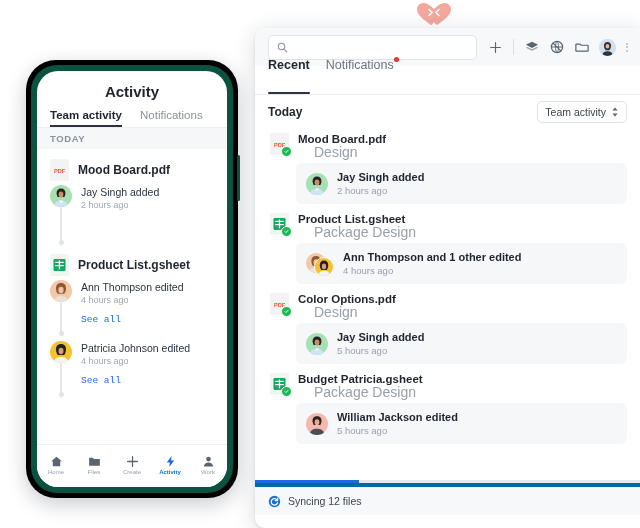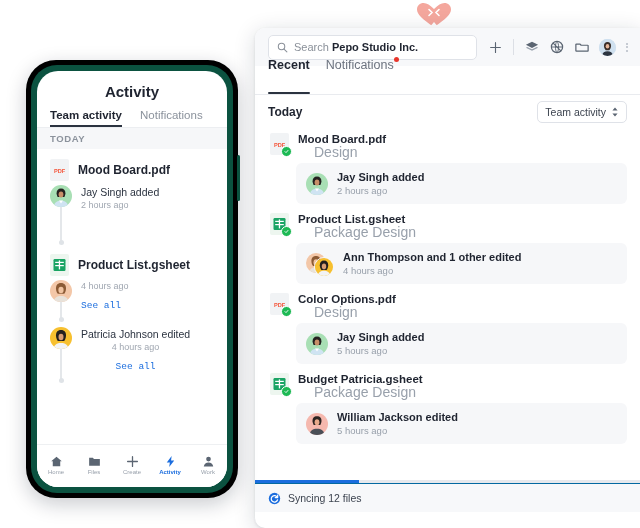--- a/index.html
+++ b/index.html
@@ -78,21 +78,21 @@
   .av-stack{position:relative;width:28px;height:22px;flex:0 0 28px;}
   .av-stack .a1{position:absolute;left:0;top:0;width:20px;height:20px;border-radius:50%;overflow:hidden;}
   .av-stack .a2{position:absolute;left:8px;top:4px;width:18px;height:18px;border-radius:50%;overflow:hidden;border:1.5px solid #f6f7f9;}
   .actmain{font-size:11px;font-weight:700;color:#1f2430;line-height:14px;}
   .actsub{font-size:9.5px;color:#98a0ab;line-height:13px;}
 
   .syncbar-track{height:3px;background:#e7e9ed;position:relative;}
   .syncbar-fill{position:absolute;left:0;top:0;height:3px;width:27%;background:#1b6dde;}
   .syncbar{
     height:28px;background:#f7f8fa;display:flex;align-items:center;gap:7px;padding:0 13px;
-    border-top:1px solid #0369a1;
+    border-top:4px solid #0369a1;
   }
   .syncbar .txt{font-size:10.5px;color:#3c434f;}
 
   
   .phone{
     position:absolute;left:10px;top:60px;width:212px;height:438px;
     background:#000;border-radius:30px;padding:5px;box-sizing:border-box;
     box-shadow:0 6px 20px rgba(10,20,35,.22);
     margin-left:16px;
   }
@@ -146,21 +146,20 @@
 </div>
 
 <div class="desktop">
 
   <div class="dtoolbar">
     <div class="search-box">
       <svg width="11" height="11" viewBox="0 0 16 16">
         <circle cx="6.6" cy="6.6" r="4.7" fill="none" stroke="#8a9099" stroke-width="1.5"></circle>
         <line x1="10.2" y1="10.2" x2="14.4" y2="14.4" stroke="#8a9099" stroke-width="1.5" stroke-linecap="round"></line>
       </svg>
-      <span class="q"><span>Search </span><b>Pepo Studio Inc.</b></span>
     </div>
 
     <div class="tb-icons">
       <div class="tb-ico">
         <svg width="13" height="13" viewBox="0 0 16 16">
             <path d="M8 2 V14 M2 8 H14" stroke="#5b6572" stroke-width="1.4" stroke-linecap="round"></path>
           </svg>
       </div>
       <div class="tb-div"></div>
       <div class="tb-ico">
@@ -455,26 +454,27 @@
                   <rect width="22" height="22" fill="#f3c7a8"></rect>
                   <path d="M11 3 c3.6 0 5 2.4 5 5.4 c0 2.3 -1 4.4 -1.8 5.4 H7.8 C7 12.8 6 10.7 6 8.4 C6 5.4 7.4 3 11 3 z" fill="#8b5a34"></path>
                   <ellipse cx="11" cy="10" rx="2.6" ry="3.3" fill="#f0c3a0"></ellipse>
                   <path d="M3.4 22 c.6 -4.4 3.5 -6.1 7.6 -6.1 s7 1.7 7.6 6.1 z" fill="#e8e2da"></path>
                 </svg>
               </div>
               <div class="line"></div>
               <div class="dot"></div>
             </div>
             <div class="txt">
+              <div class="t1">Ann Thompson edited</div>
               <div class="t2">4 hours ago</div>
               <div class="seeall">See all</div>
             </div>
           </div>
 
-          <div class="pev" style="margin-top:6px;text-align:center;">
+          <div class="pev" style="margin-top:6px;">
             <div class="rail">
               <div class="av">
                 <svg viewBox="0 0 22 22" width="22" height="22">
                   <rect width="22" height="22" fill="#f7c02f"></rect>
                   <path d="M11 3 c3.6 0 5 2.4 5 5.4 c0 2.4 -1 4.6 -1.9 5.6 H7.9 C7 13 6 10.8 6 8.4 C6 5.4 7.4 3 11 3 z" fill="#23201e"></path>
                   <ellipse cx="11" cy="10" rx="2.5" ry="3.2" fill="#d79d74"></ellipse>
                   <path d="M3.4 22 c.6 -4.4 3.5 -6.1 7.6 -6.1 s7 1.7 7.6 6.1 z" fill="#f2f3f5"></path>
                 </svg>
               </div>
               <div class="line"></div>

